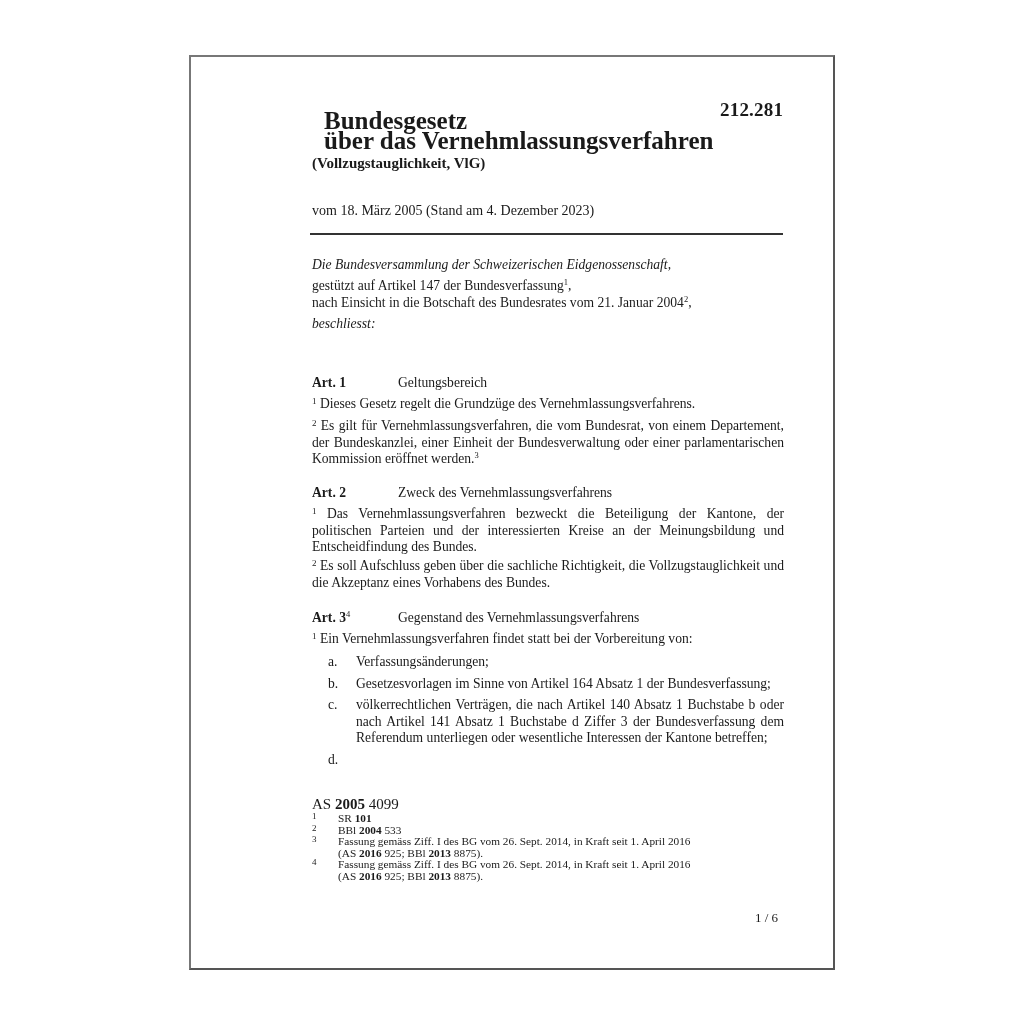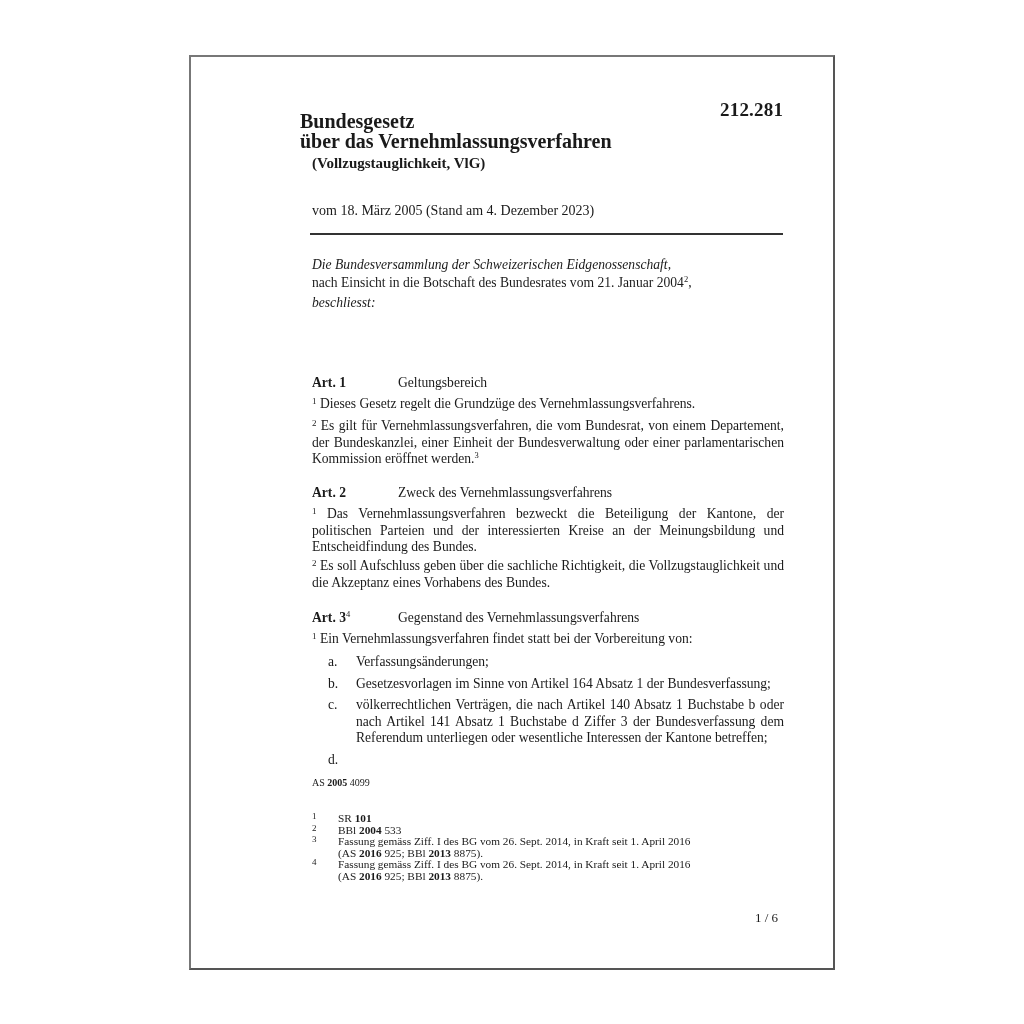--- a/index.html
+++ b/index.html
@@ -28,23 +28,23 @@
       box-sizing: content-box;
     }
     .abs { position: absolute; }
     .sr {
       left: 720px; top: 99px;
       font-weight: bold;
       font-size: 19px;
       letter-spacing: 0.2px;
     }
     .title {
-      left: 300px; top: 111px;
-      font-weight: bold;
-      font-size: 20px;
+      left: 324px; top: 111px;
+      font-weight: bold;
+      font-size: 25px;
       line-height: 20px;
     }
     .short-title {
       left: 312px; top: 155px;
       font-weight: bold;
       font-size: 15px;
     }
     .date {
       left: 312px; top: 203px;
       font-size: 14px;
@@ -97,22 +97,22 @@
       top: 0;
     }
     .list-item .txt {
       position: absolute;
       left: 44px;
       width: 428px;
       top: 0;
       text-align: justify;
     }
     .as-line {
-      left: 312px; top: 777px;
-      font-size: 10px;
+      left: 312px; top: 796px;
+      font-size: 15px;
     }
     .footnotes {
       left: 312px; top: 813px;
       font-size: 11.3px;
       line-height: 11.5px;
       width: 440px;
     }
     .fn-row {
       position: relative;
       padding-left: 26px;
@@ -142,20 +142,21 @@
 </div>
 
 <div class="abs short-title">(Vollzugstauglichkeit, VlG)</div>
 
 <div class="abs date">vom 18. März 2005 (Stand am 4. Dezember 2023)</div>
 
 <div class="abs rule"></div>
 
 <div class="abs preamble">
   <div class="it">Die Bundesversammlung der Schweizerischen Eidgenossenschaft,</div>
+  <div class="gap"><span>gestützt auf Artikel 147 der Bundesverfassung</span><sup class="fn">1</sup><span>,</span></div>
   <div><span>nach Einsicht in die Botschaft des Bundesrates vom 21. Januar 2004</span><sup class="fn">2</sup><span>,</span></div>
   <div class="it gap">beschliesst:</div>
 </div>
 
 <div class="abs art-head" style="top:375px;">
   <span class="num">Art. 1</span>
   <span class="ttl">Geltungsbereich</span>
 </div>
 <div class="abs body-text" style="left:312px; top:396px;">
   <sup class="abs-num">1</sup> <span>Dieses Gesetz regelt die Grundzüge des Vernehmlassungsverfahrens.</span>

